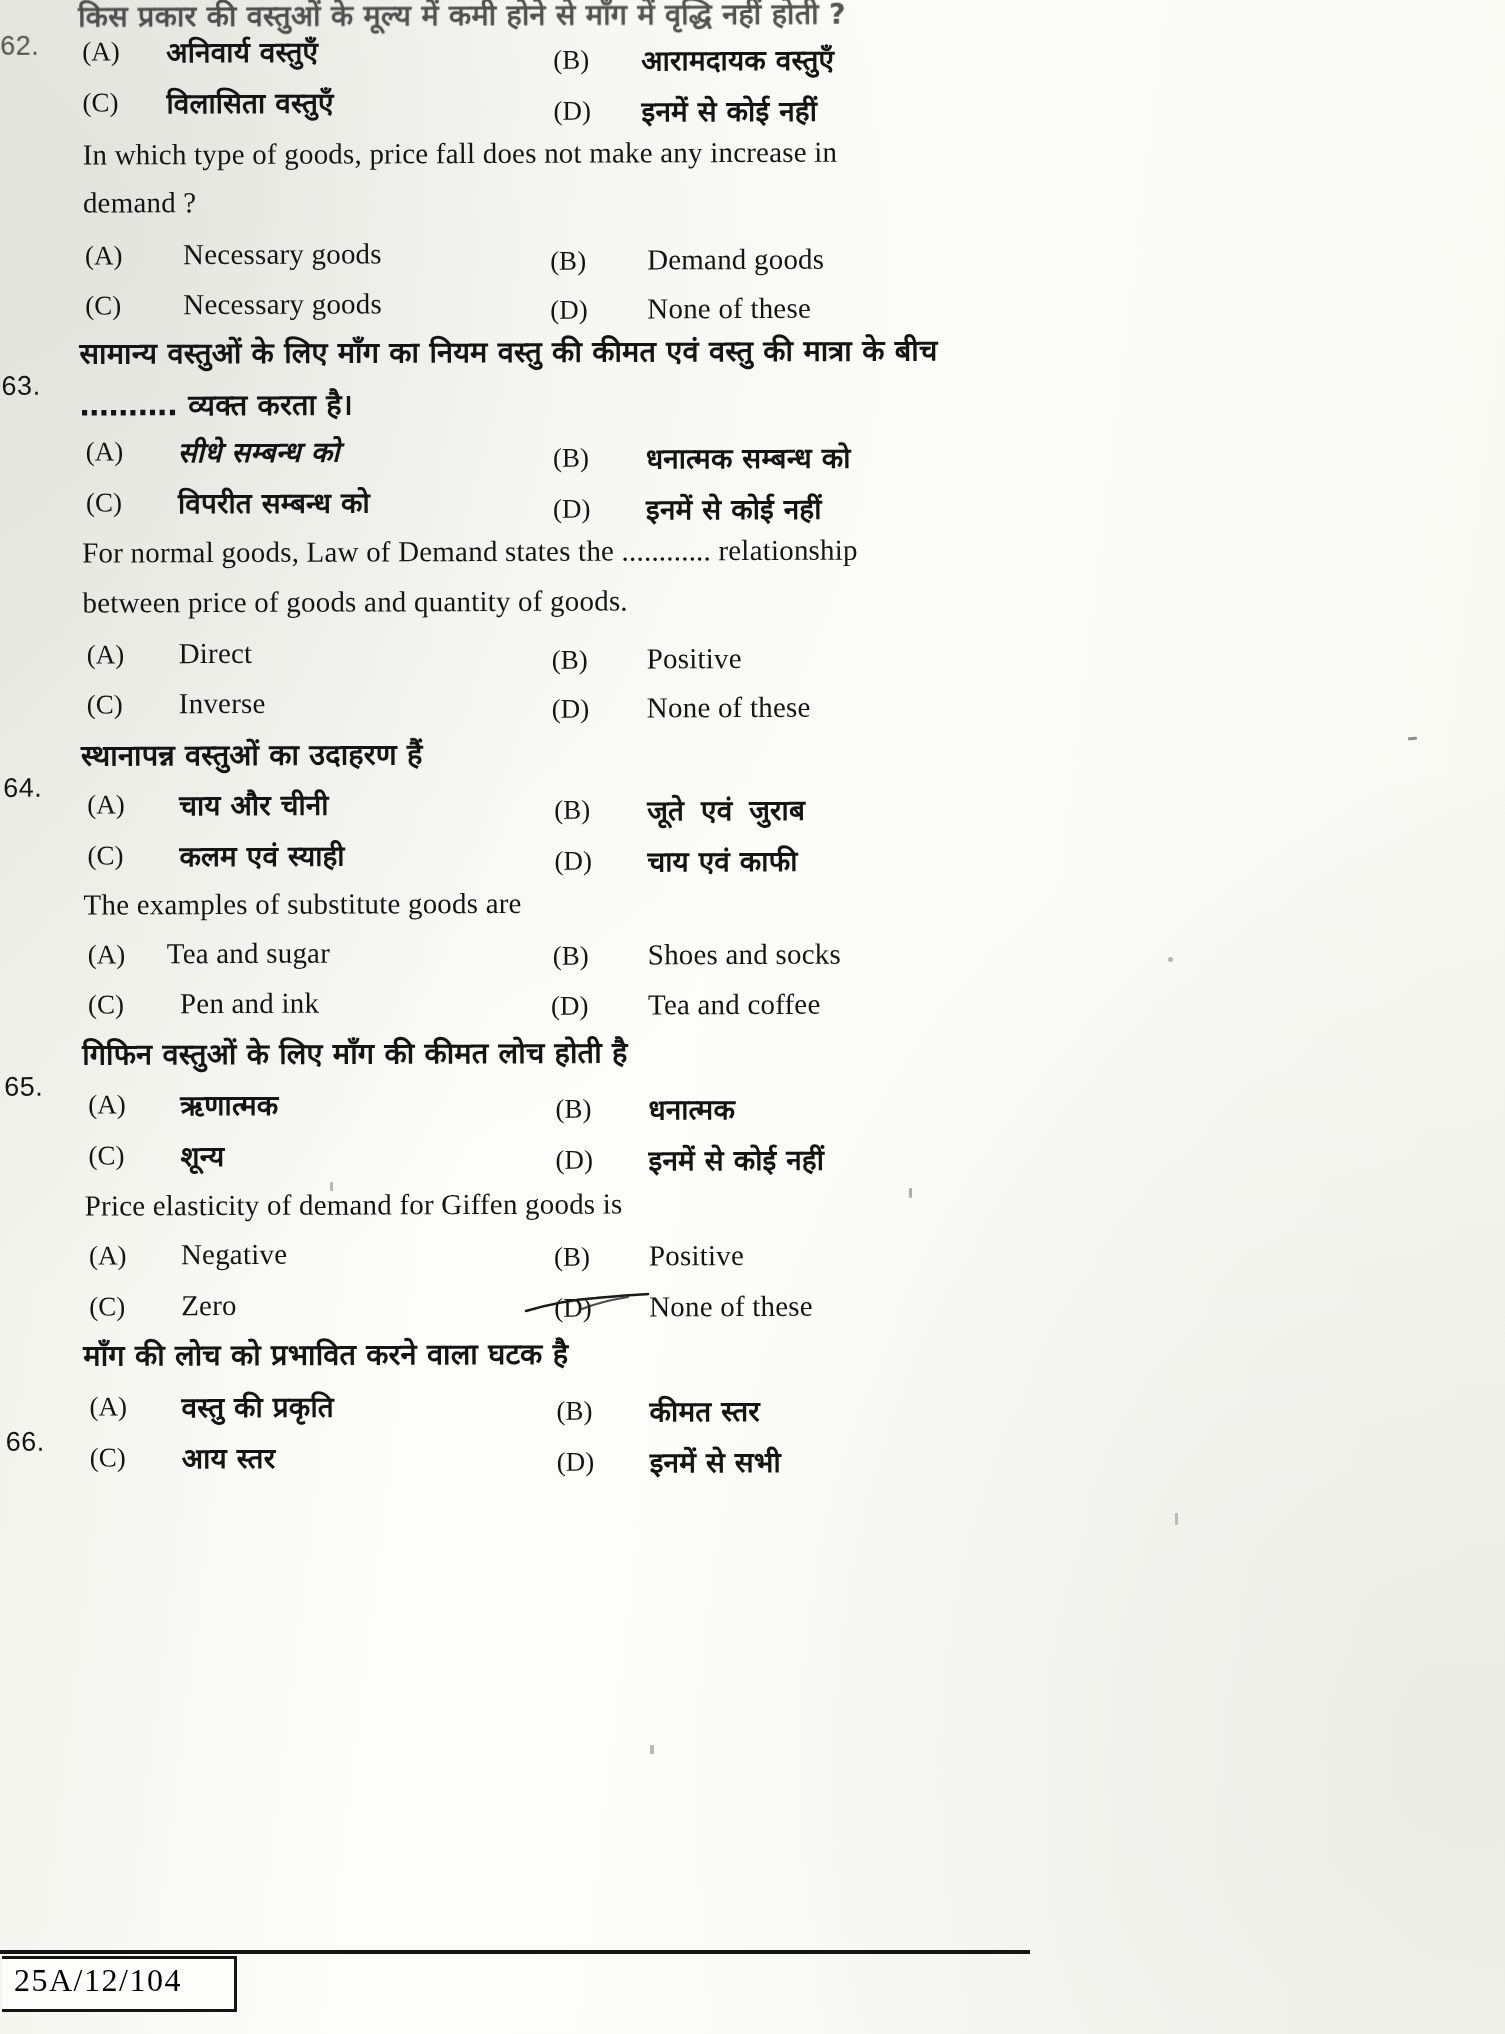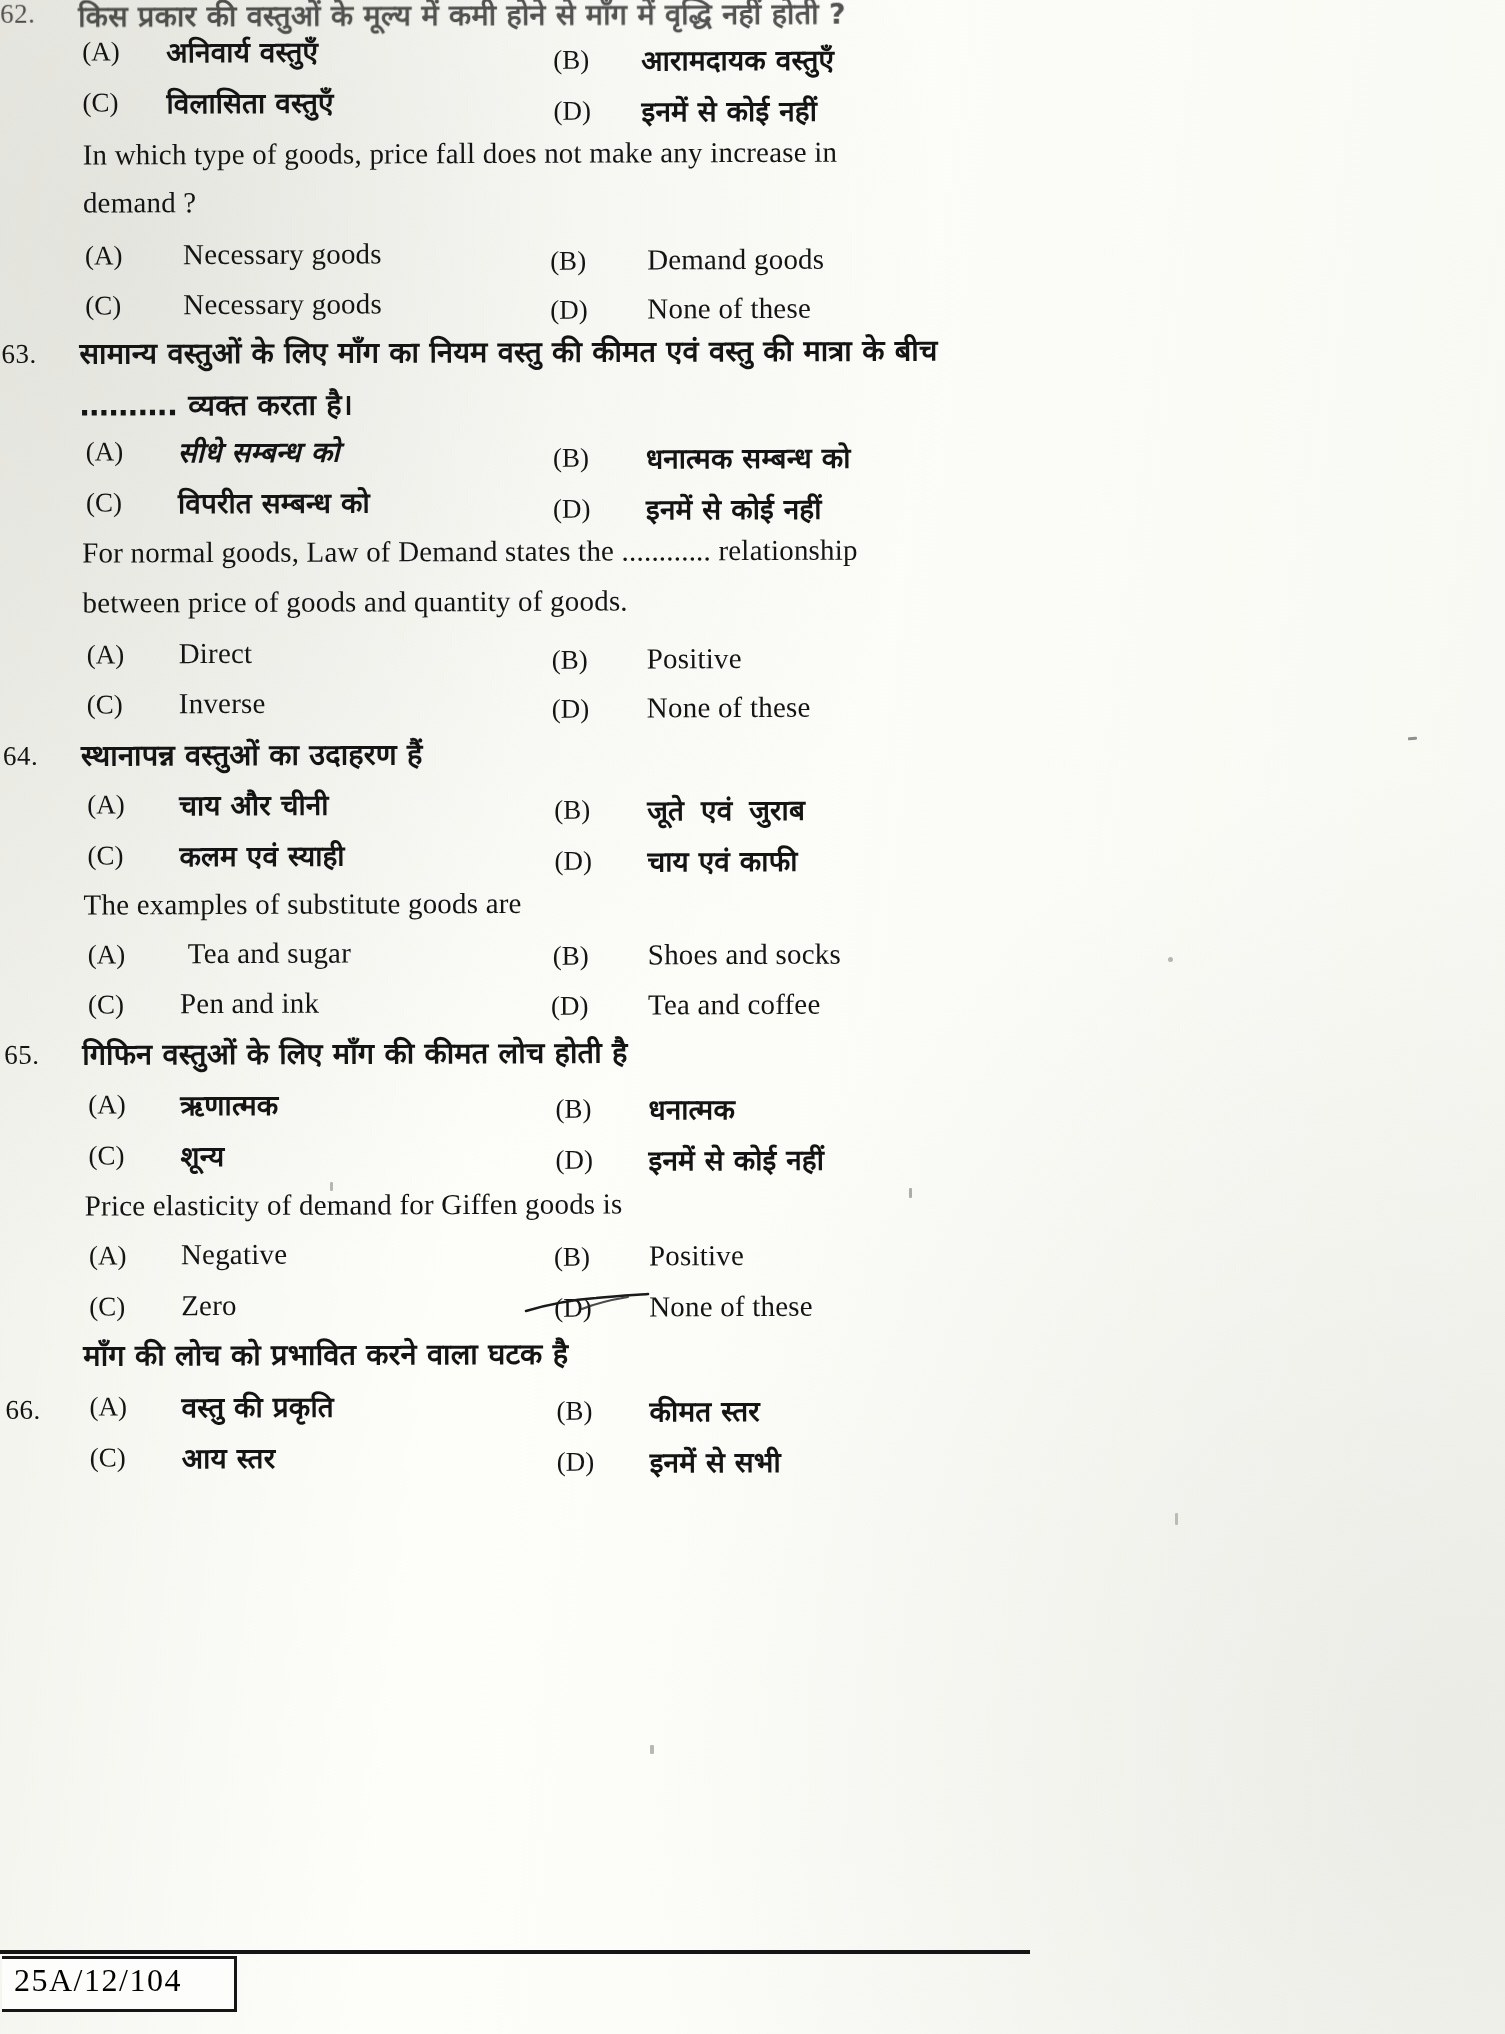--- a/index.html
+++ b/index.html
@@ -23,23 +23,24 @@
       linear-gradient(97deg, rgba(240,240,234,1) 0%, rgba(253,253,250,1) 35%, rgba(248,248,243,1) 100%);
     pointer-events:none;
   }
 
   .content{position:absolute;inset:0;color:#141414;}
 
   
   .line{position:absolute;white-space:nowrap;}
 
   .qnum{
-    font-family:Liberation Serif, serif;
+    font-family:Liberation Sans, sans-serif;
     font-size:27px;
     letter-spacing:.5px;
+    margin-top:32px;
   }
 
   .hi{
     font-family:"DejaVu Sans", sans-serif;
     font-size:28px;
     font-weight:600;
     letter-spacing:.1px;
   }
   .hi-q{font-size:29px;}
 
@@ -181,21 +182,21 @@
     <div class="line hi" style="left:648px;top:790px;font-family:Liberation Mono, monospace;">जूते एवं जुराब</div>
 
     <div class="line lbl" style="left:88px;top:838px;">(C)</div>
     <div class="line hi" style="left:180px;top:834px;">कलम एवं स्याही</div>
     <div class="line lbl" style="left:555px;top:845px;">(D)</div>
     <div class="line hi" style="left:648px;top:841px;">चाय एवं काफी</div>
 
     <div class="line en" style="left:84px;top:886px;">The examples of substitute goods are</div>
 
     <div class="line lbl" style="left:88px;top:937px;">(A)</div>
-    <div class="line en" style="left:188px;top:935px;">Tea and sugar</div>
+    <div class="line en" style="left:167px;top:935px;">Tea and sugar</div>
     <div class="line lbl" style="left:553px;top:940px;">(B)</div>
     <div class="line en" style="left:648px;top:938px;">Shoes and socks</div>
 
     <div class="line lbl" style="left:88px;top:987px;">(C)</div>
     <div class="line en" style="left:180px;top:985px;">Pen and ink</div>
     <div class="line lbl" style="left:551px;top:990px;">(D)</div>
     <div class="line en" style="left:648px;top:988px;">Tea and coffee</div>
 
     <div class="line qnum" style="left:4px;top:1037px;">65.</div>
     <div class="line hi hi-q" style="left:82px;top:1031px;">गिफिन वस्तुओं के लिए माँग की कीमत लोच होती है</div>

